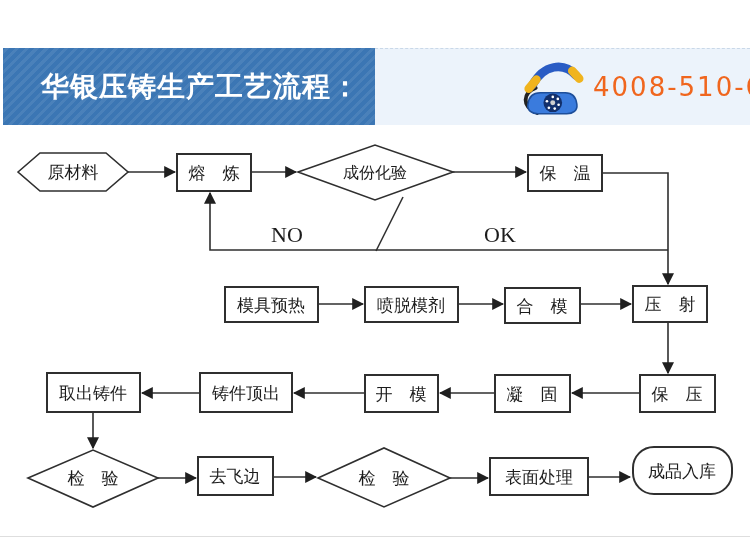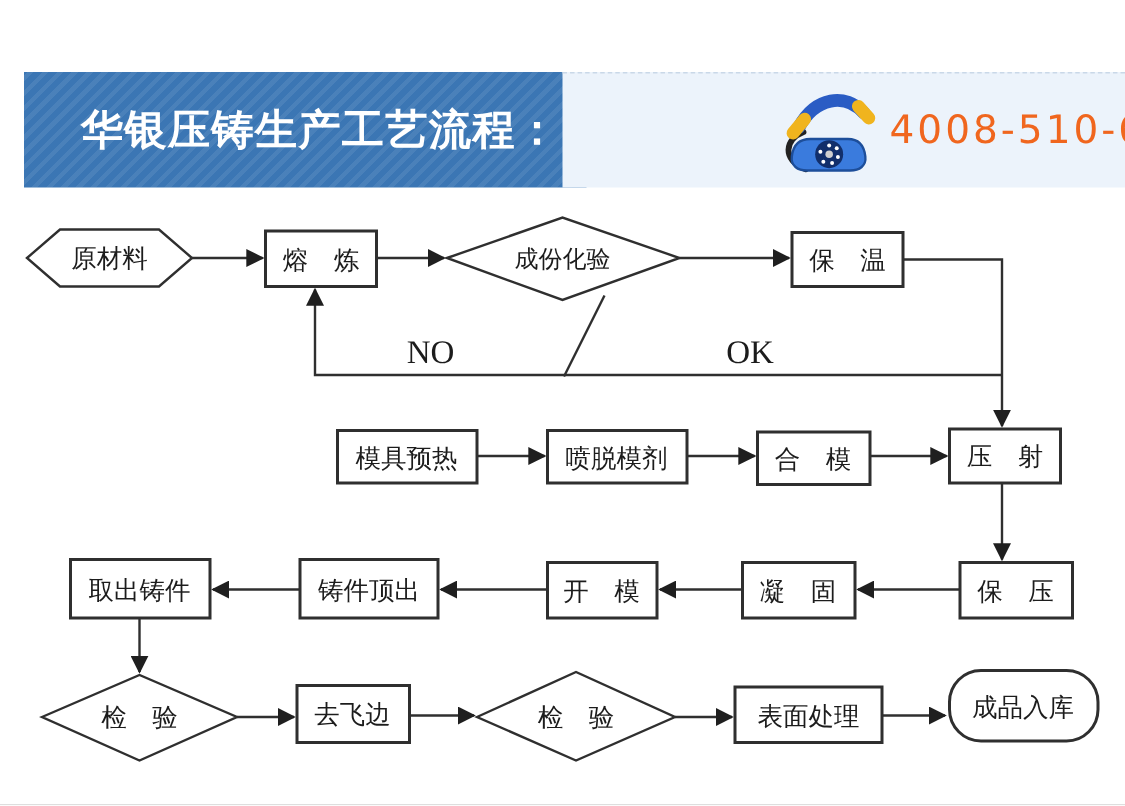--- a/index.html
+++ b/index.html
@@ -2,21 +2,21 @@
 <html><head>
 <meta charset="utf-8">
 <style>
   html,body{margin:0;padding:0;background:#ffffff;}
   .page{
     position:relative;width:750px;height:537px;background:#ffffff;overflow:hidden;
     font-family:"Liberation Sans","DejaVu Sans",sans-serif;
   }
   
   .banner{
-    position:absolute;left:16px;top:48px;width:375px;height:77px;
+    position:absolute;left:3px;top:48px;width:375px;height:77px;
     background:#3b76b4;
     background-image:repeating-linear-gradient(315deg,rgba(255,255,255,.08) 0 3px,rgba(255,255,255,0) 3px 7px);
     display:flex;align-items:center;
   }
   .banner-title{
     padding-left:38px;color:#ffffff;font-size:28px;font-weight:bold;
     letter-spacing:1px;white-space:nowrap;
     font-family:"Liberation Sans","DejaVu Sans",sans-serif;
   }
   .phone-panel{

